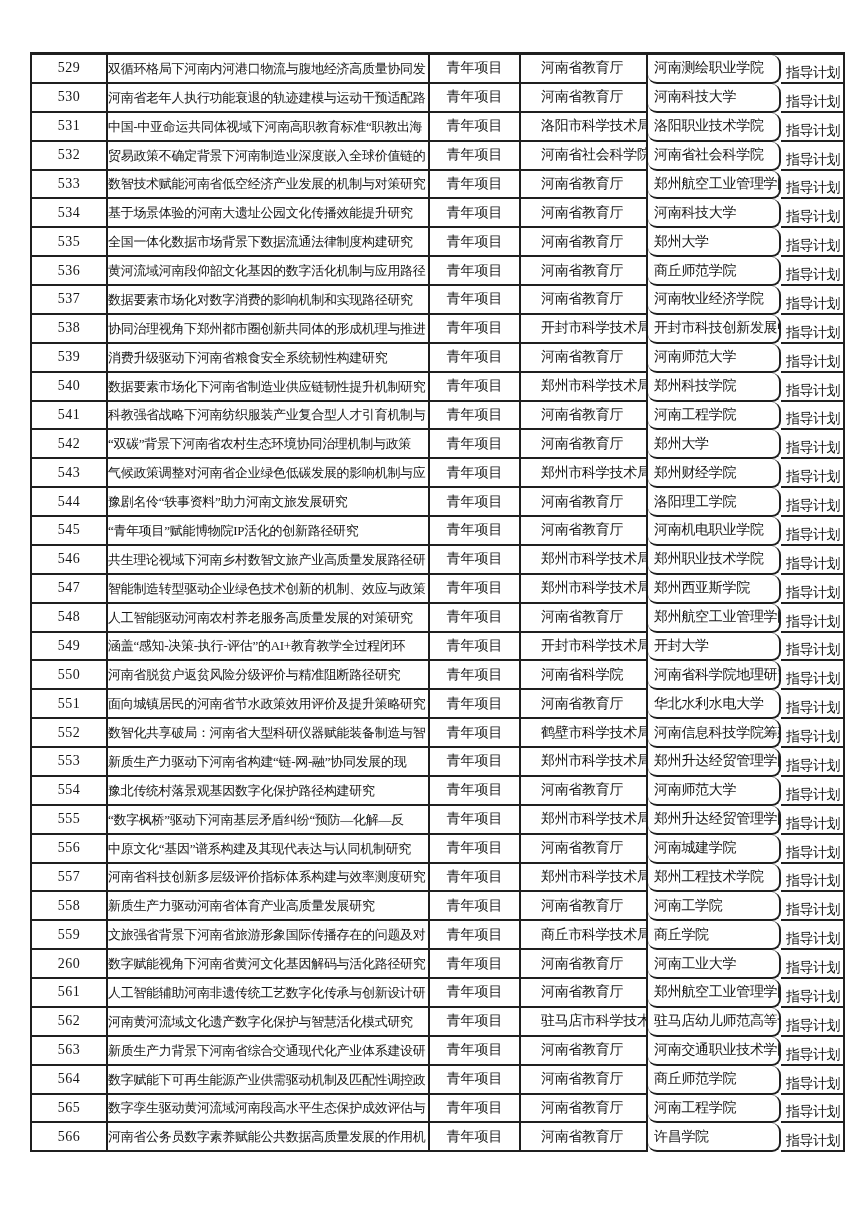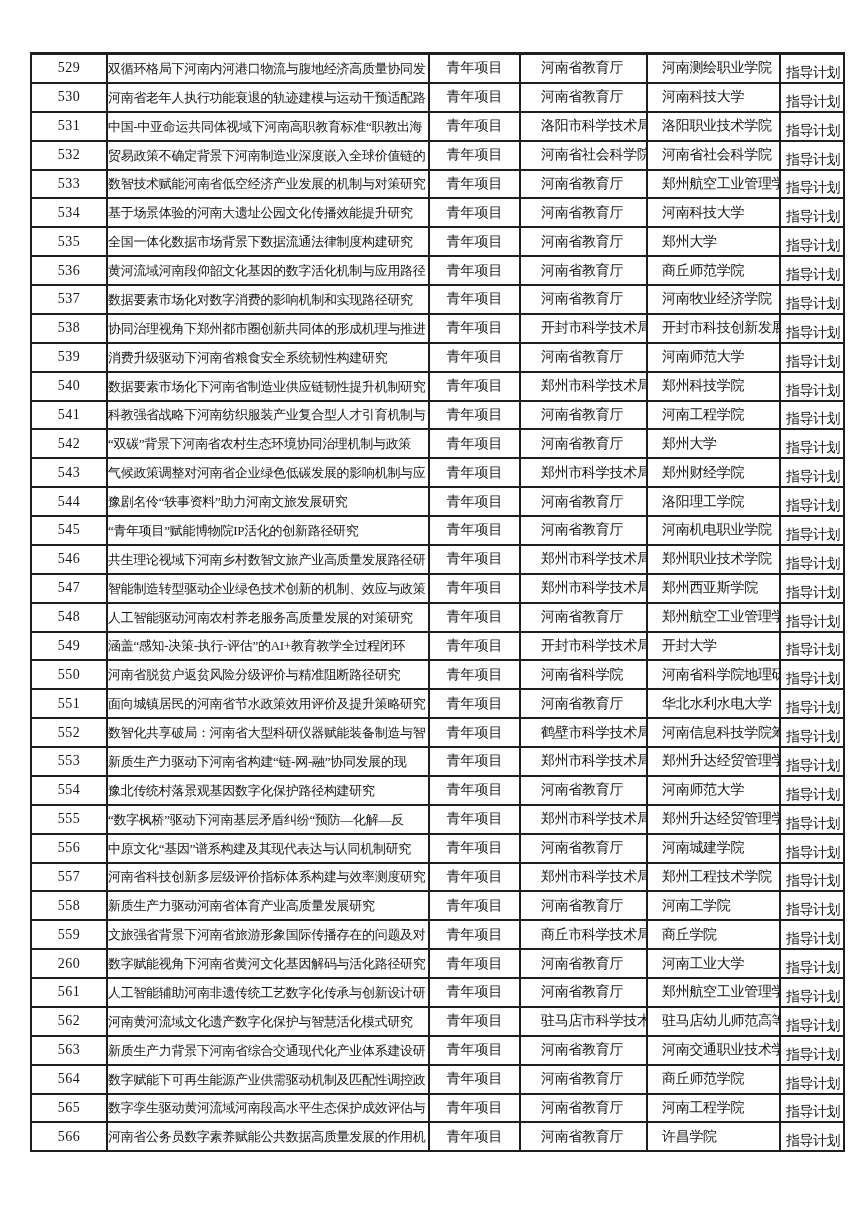--- a/index.html
+++ b/index.html
@@ -31,21 +31,21 @@
     align-items:center;
     overflow:hidden;
     white-space:nowrap;
     font-size:14px;
     line-height:1;
   }
   .c-no{justify-content:center;letter-spacing:0.5px;}
   .c-title{font-size:13px;letter-spacing:-0.3px;}
   .c-cat{justify-content:center;font-family:Liberation Mono, monospace;}
   .c-dept{padding-left:20px;letter-spacing:-0.3px;}
-  .c-inst{padding-left:14px;letter-spacing:-0.3px;}
+  .c-inst{padding-left:6px;letter-spacing:-0.3px;border-radius:9px;}
   .c-plan{
     padding-left:5px;
     align-items:flex-end;
     padding-bottom:2px;
     letter-spacing:-0.5px;
     text-align:right;
   }
 </style>
 </head>
 <body>

